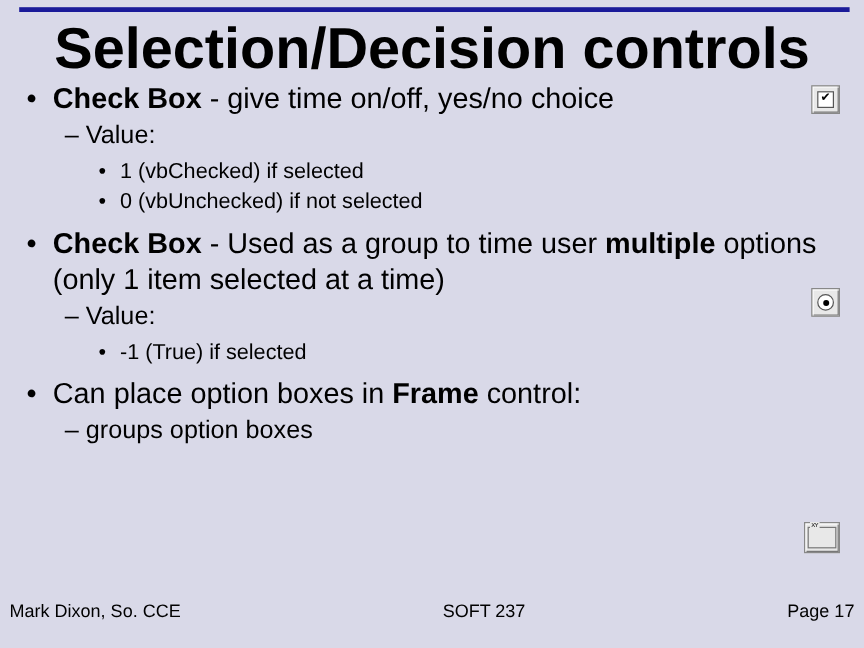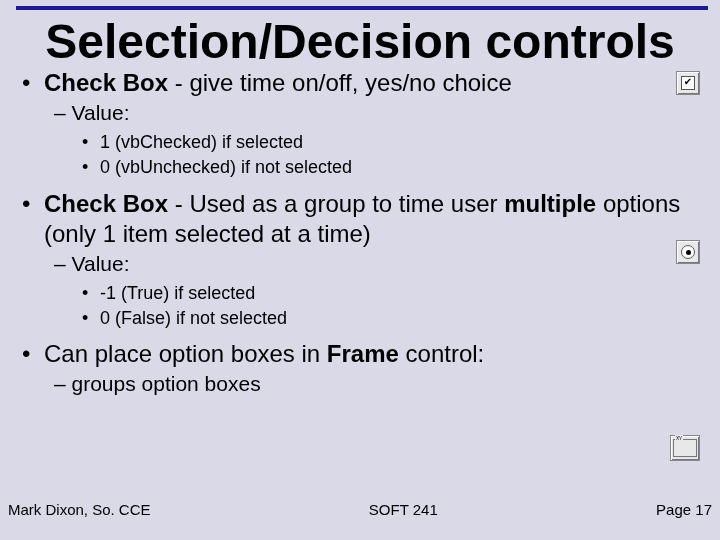--- a/index.html
+++ b/index.html
@@ -178,21 +178,20 @@
   <div class="l1">
     <div class="row">
       <span class="bmark">•</span>
       <span class="btxt">
         <strong>Check Box</strong><span> - Used as a group to time user </span><strong>multiple</strong><span> options (only 1 item selected at a time)</span>
       </span>
     </div>
     <div class="l2">– Value:</div>
     <div class="l3group">
       <div class="l3"><span class="dot">•</span><span>-1 (True) if selected</span></div>
-      <div class="l3"><span class="dot">•</span><span>0 (False) if not selected</span></div>
     </div>
   </div>
 
   <div class="l1">
     <div class="row">
       <span class="bmark">•</span>
       <span class="btxt">
         <span>Can place option boxes in </span><strong>Frame</strong><span> control:</span>
       </span>
     </div>
@@ -210,15 +209,15 @@
     </div>
 </div>
 <div class="icon-box icon-frame">
   <div class="inner">
       <span class="cap">XY</span>
     </div>
 </div>
 
 <div class="footer">
   <span>Mark Dixon, So. CCE</span>
-  <span class="c">SOFT 241</span>
+  <span class="c">SOFT 237</span>
   <span class="r">Page 17</span>
 </div>
 
 </body></html>

